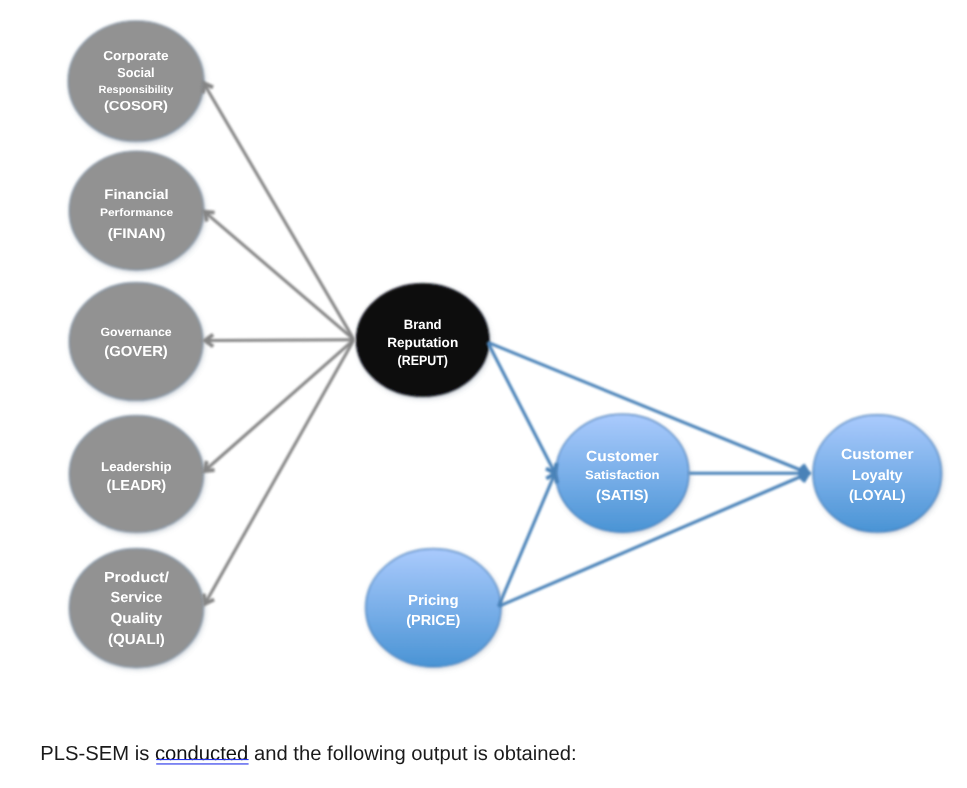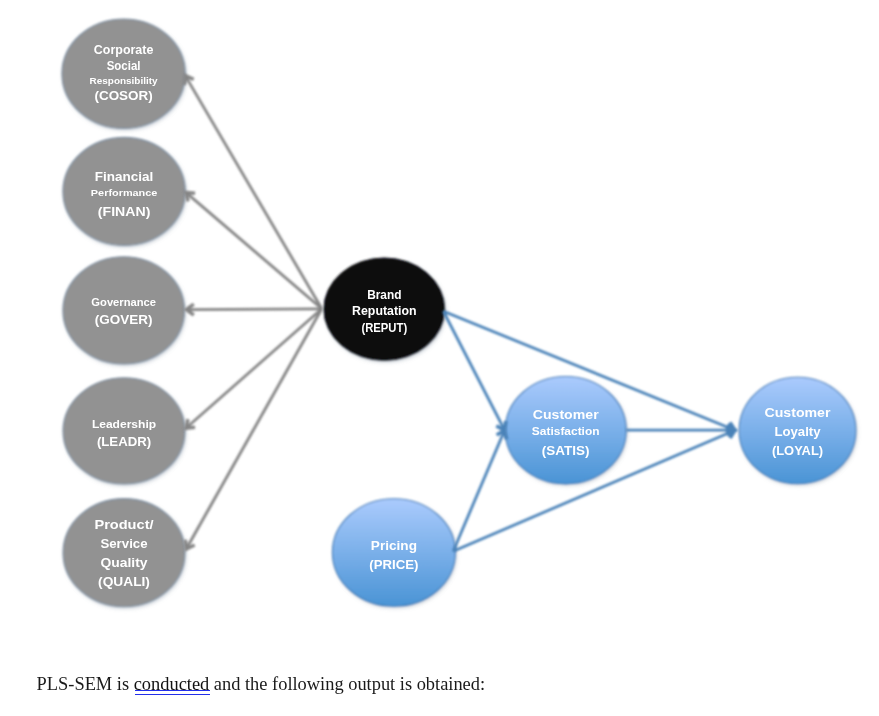--- a/index.html
+++ b/index.html
@@ -2,21 +2,21 @@
 <html><head>
 <meta charset="utf-8">
 <title>PLS-SEM Path Model</title>
 <style>
   html, body { margin:0; padding:0; background:#ffffff; }
   body { width:879px; height:716px; overflow:hidden;
          font-family:"Liberation Sans", sans-serif; }
   #page { position:relative; width:879px; height:716px; background:#fff; }
   #diagram { position:absolute; left:0; top:0; width:879px; height:660px; }
   .caption { position:absolute; left:36.6px; top:673.6px;
-             font-family:Liberation Serif, serif; font-size:18.4px;
+             font-family:Liberation Sans, sans-serif; font-size:18.4px;
              color:#1a1a1a; white-space:nowrap; }
   .link { color:#111; text-decoration:none; position:relative; }
   .link::after { content:""; position:absolute; left:1.2px; right:-0.5px;
                  top:16.4px; height:3.0px;
                  border-top:1.3px solid #2330ea;
                  border-bottom:1.3px solid #2330ea; }
 </style>
 </head>
 <body>
 

